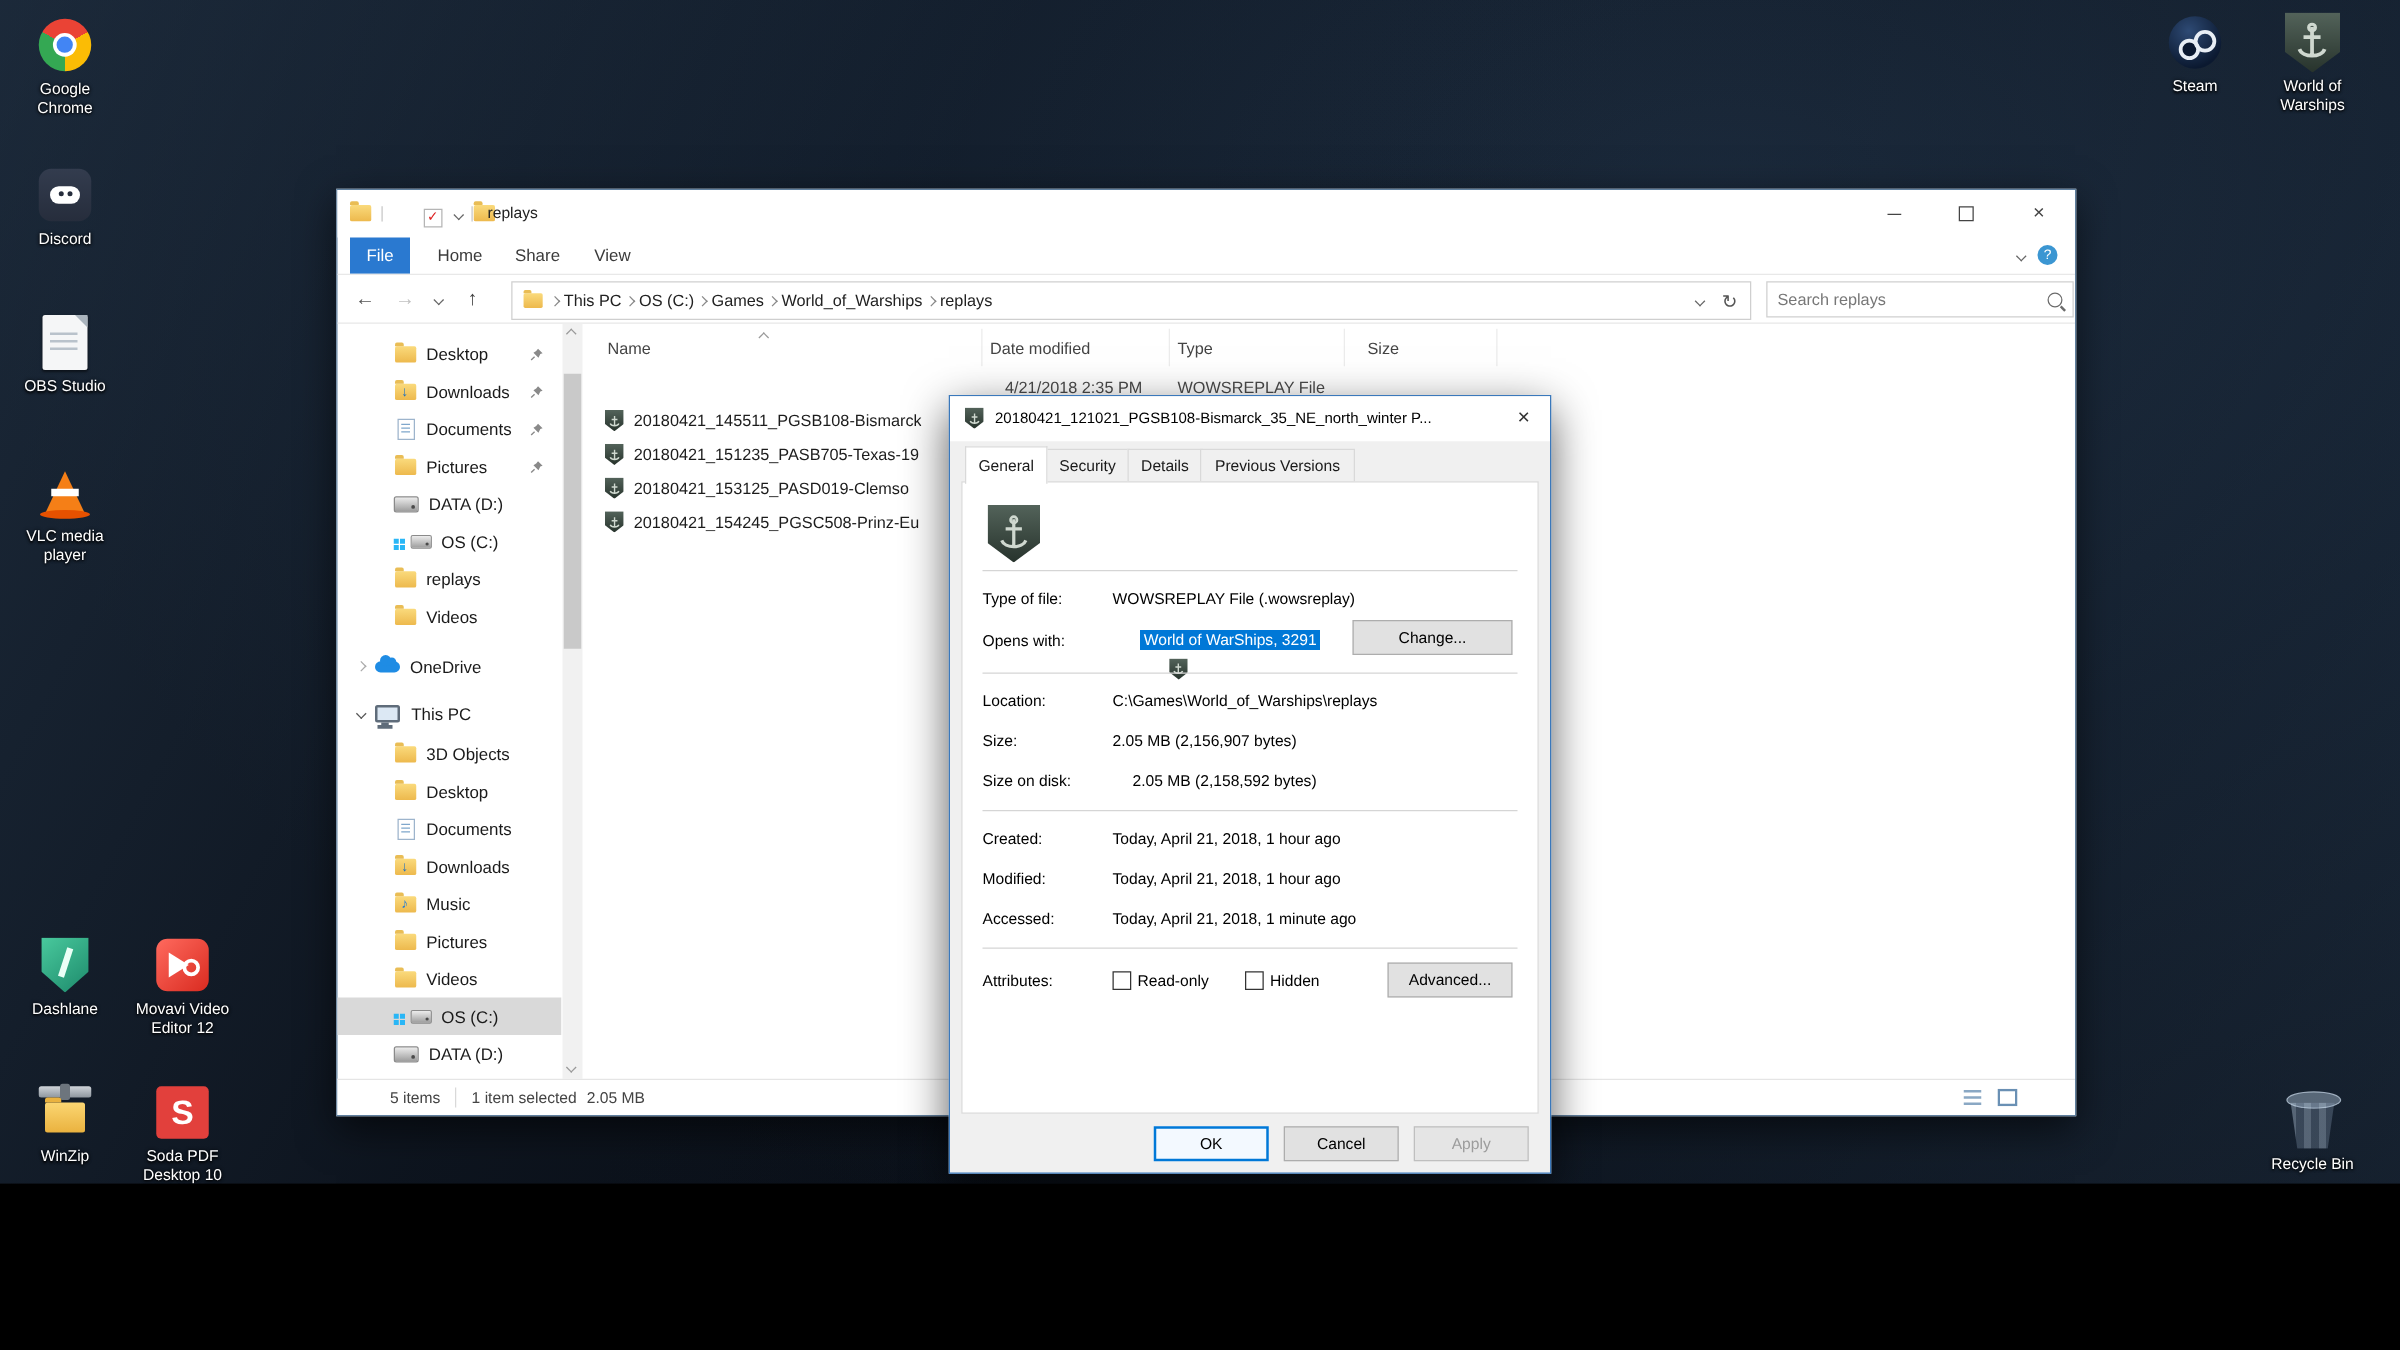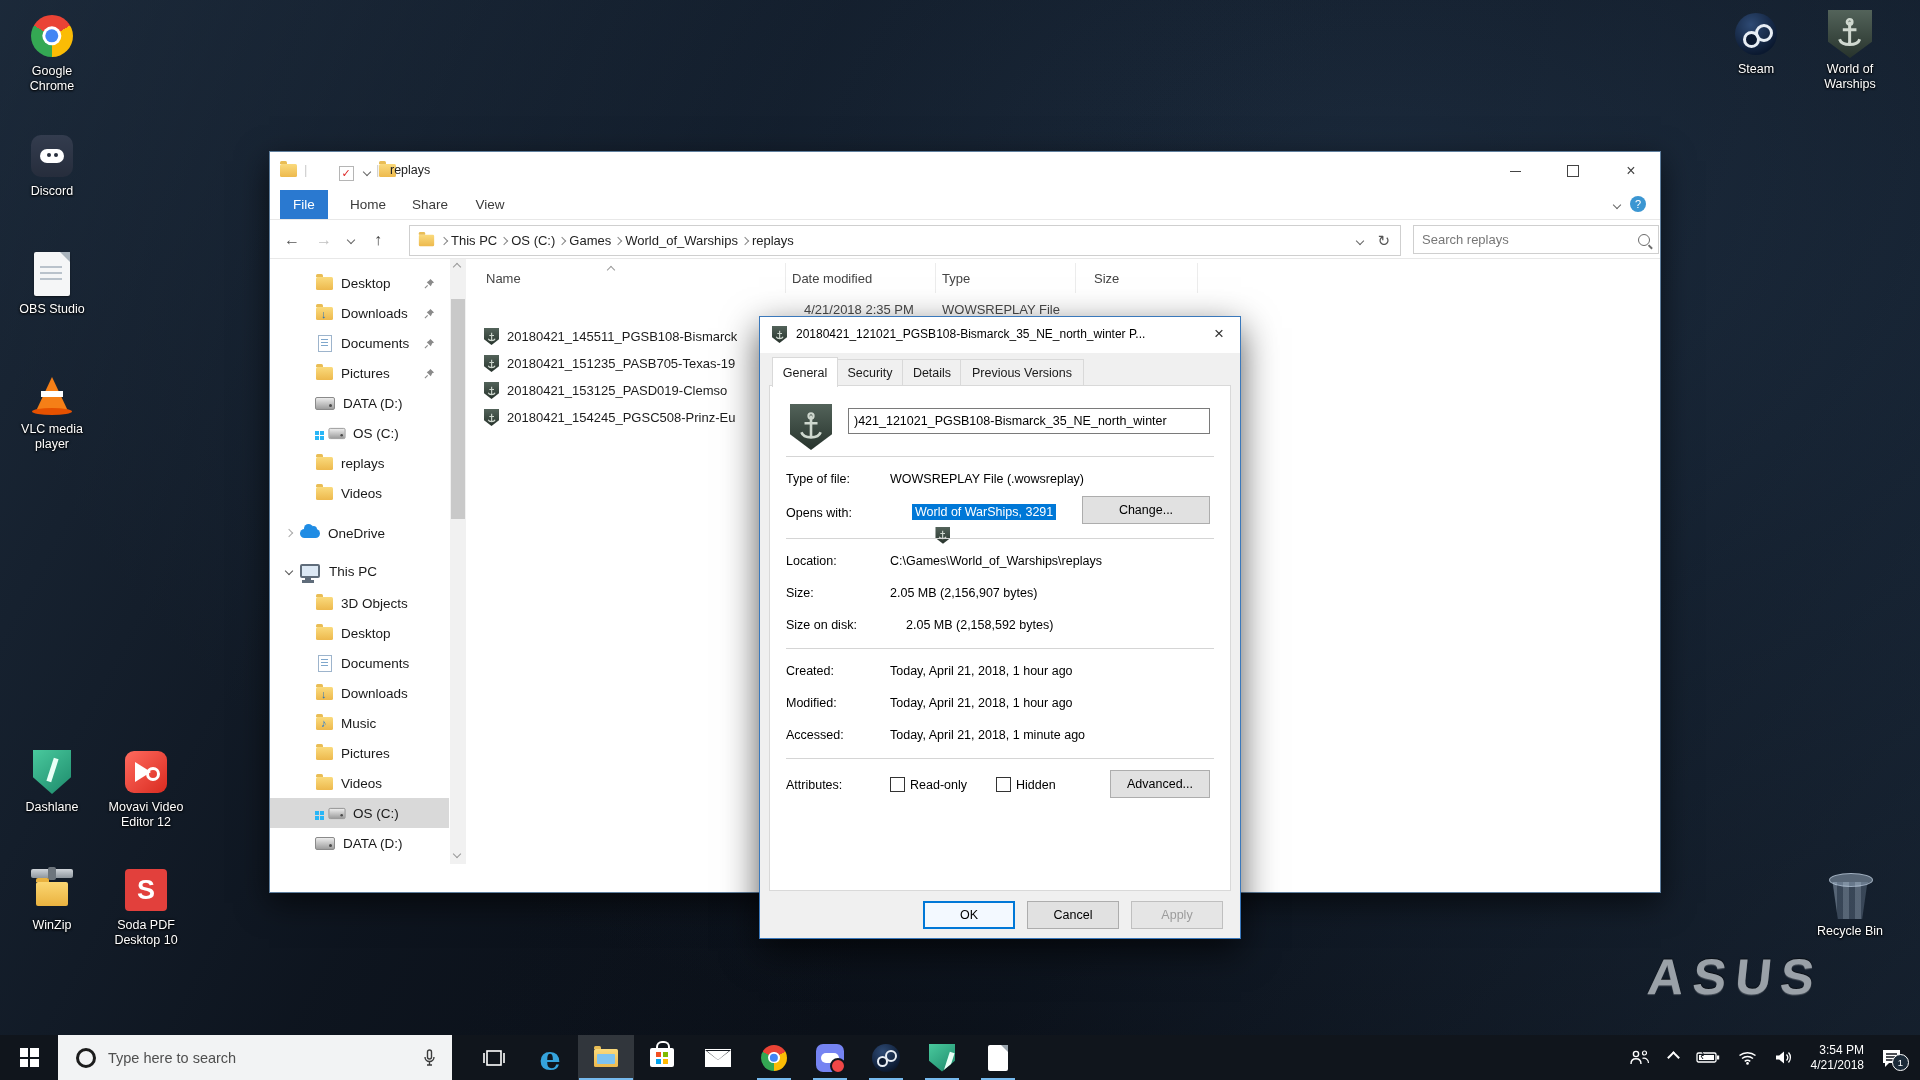--- a/index.html
+++ b/index.html
@@ -1,16 +1,16 @@
 <!DOCTYPE html>
 <html><head>
 <meta charset="utf-8">
 <style>
   html,body{margin:0;padding:0;background:#000;}
-  #root{position:relative;width:1920px;height:1080px;overflow:hidden;
+  #root{position:relative;width:1920px;height:947px;overflow:hidden;
         font-family:"Liberation Sans","DejaVu Sans",sans-serif;
         background:
           linear-gradient(118deg, rgba(56,84,114,.38) 0%, rgba(30,46,66,.18) 34%, rgba(0,0,0,0) 55%),
           linear-gradient(298deg, rgba(46,70,96,.30) 0%, rgba(20,32,48,.12) 38%, rgba(0,0,0,0) 60%),
           radial-gradient(ellipse 1400px 900px at 72% 18%, #1c2b3d 0%, #111b28 48%, #0a0f17 100%);}
   .abs{position:absolute;}
   
   .dicon{position:absolute;width:88px;text-align:center;color:#fff;}
   .dicon .art{height:48px;display:flex;align-items:center;justify-content:center;}
   .dicon .lbl{margin-top:4px;font-size:12.5px;line-height:15px;text-shadow:0 1px 2px #000,0 0 3px rgba(0,0,0,.9);}
@@ -463,20 +463,34 @@
     </div>
     <div class="frow" style="left:210px;top:252px;width:306px;">
       <span class="wows" style="width:15px;height:17px;margin-left:4px;">
           <svg viewBox="0 0 10 12">
             <path d="M5 1.5v8.5M2.5 4.5h5M1.3 8c.9 2.6 6.5 2.6 7.4 0" stroke="#cfd8cf" stroke-width="1.2" fill="none"></path>
           </svg>
         </span>
       <span class="nm">20180421_154245_PGSC508-Prinz-Eu</span>
     </div>
 
+    <div class="statusbar">
+      <span style="margin-left:42px;">5 items</span>
+      <span class="vsep"></span>
+      <span>1 item selected</span>
+      <span style="margin-left:8px;">2.05 MB</span>
+      <span style="margin-left:auto;margin-right:46px;display:flex;gap:12px;align-items:center;">
+        <svg width="16" height="14">
+            <path d="M1 2h14M1 7h14M1 12h14" stroke="#8aa8c4" stroke-width="2"></path>
+          </svg>
+        <svg width="16" height="14">
+            <rect x="1" y="1" width="14" height="12" fill="none" stroke="#6a90b4" stroke-width="2"></rect>
+          </svg>
+      </span>
+    </div>
   </div>
 
   <div id="pdlg">
 
     <div class="abs" style="left:0;top:0;width:100%;height:36px;background:#fff;">
       <span class="wows abs" style="left:12px;top:9px;width:15px;height:17px;">
           <svg viewBox="0 0 10 12">
             <path d="M5 1.5v8.5M2.5 4.5h5M1.3 8c.9 2.6 6.5 2.6 7.4 0" stroke="#cfd8cf" stroke-width="1.2" fill="none"></path>
           </svg>
         </span>
@@ -489,21 +503,20 @@
     <div class="dtab" style="left:142px;width:58px;">Details</div>
     <div class="dtab" style="left:200px;width:122px;">Previous Versions</div>
 
     <div class="dpane">
       <span class="wows abs" style="left:20px;top:18px;width:42px;height:46px;">
         <svg viewBox="0 0 10 12">
             <path d="M5 1.5v8.5M2.5 4.5h5M1.3 8c.9 2.6 6.5 2.6 7.4 0" stroke="#cfd8cf" stroke-width="1" fill="none"></path>
             <circle cx="5" cy="1.7" r="1" fill="none" stroke="#cfd8cf" stroke-width=".8"></circle>
           </svg>
       </span>
-      <input class="abs" style="left: 78px; top: 22px; width: 362px; height: 26px; border: 1px solid rgb(122, 122, 122); font-size: 12.5px; padding: 0px 5px; box-sizing: border-box; font-family: &quot;Liberation Sans&quot;, sans-serif;" readonly="" value=")421_121021_PGSB108-Bismarck_35_NE_north_winter">
       <div class="dhr" style="top:70px;"></div>
 
       <span class="plabel" style="top:86px;">Type of file:</span>
       <span class="pvalue" style="top:86px;">WOWSREPLAY File (.wowsreplay)</span>
 
       <span class="plabel" style="top:120px;">Opens with:</span>
       <span class="wows abs" style="left:120px;top:116px;width:15px;height:17px;">
           <svg viewBox="0 0 10 12">
             <path d="M5 1.5v8.5M2.5 4.5h5M1.3 8c.9 2.6 6.5 2.6 7.4 0" stroke="#cfd8cf" stroke-width="1.2" fill="none"></path>
           </svg>

